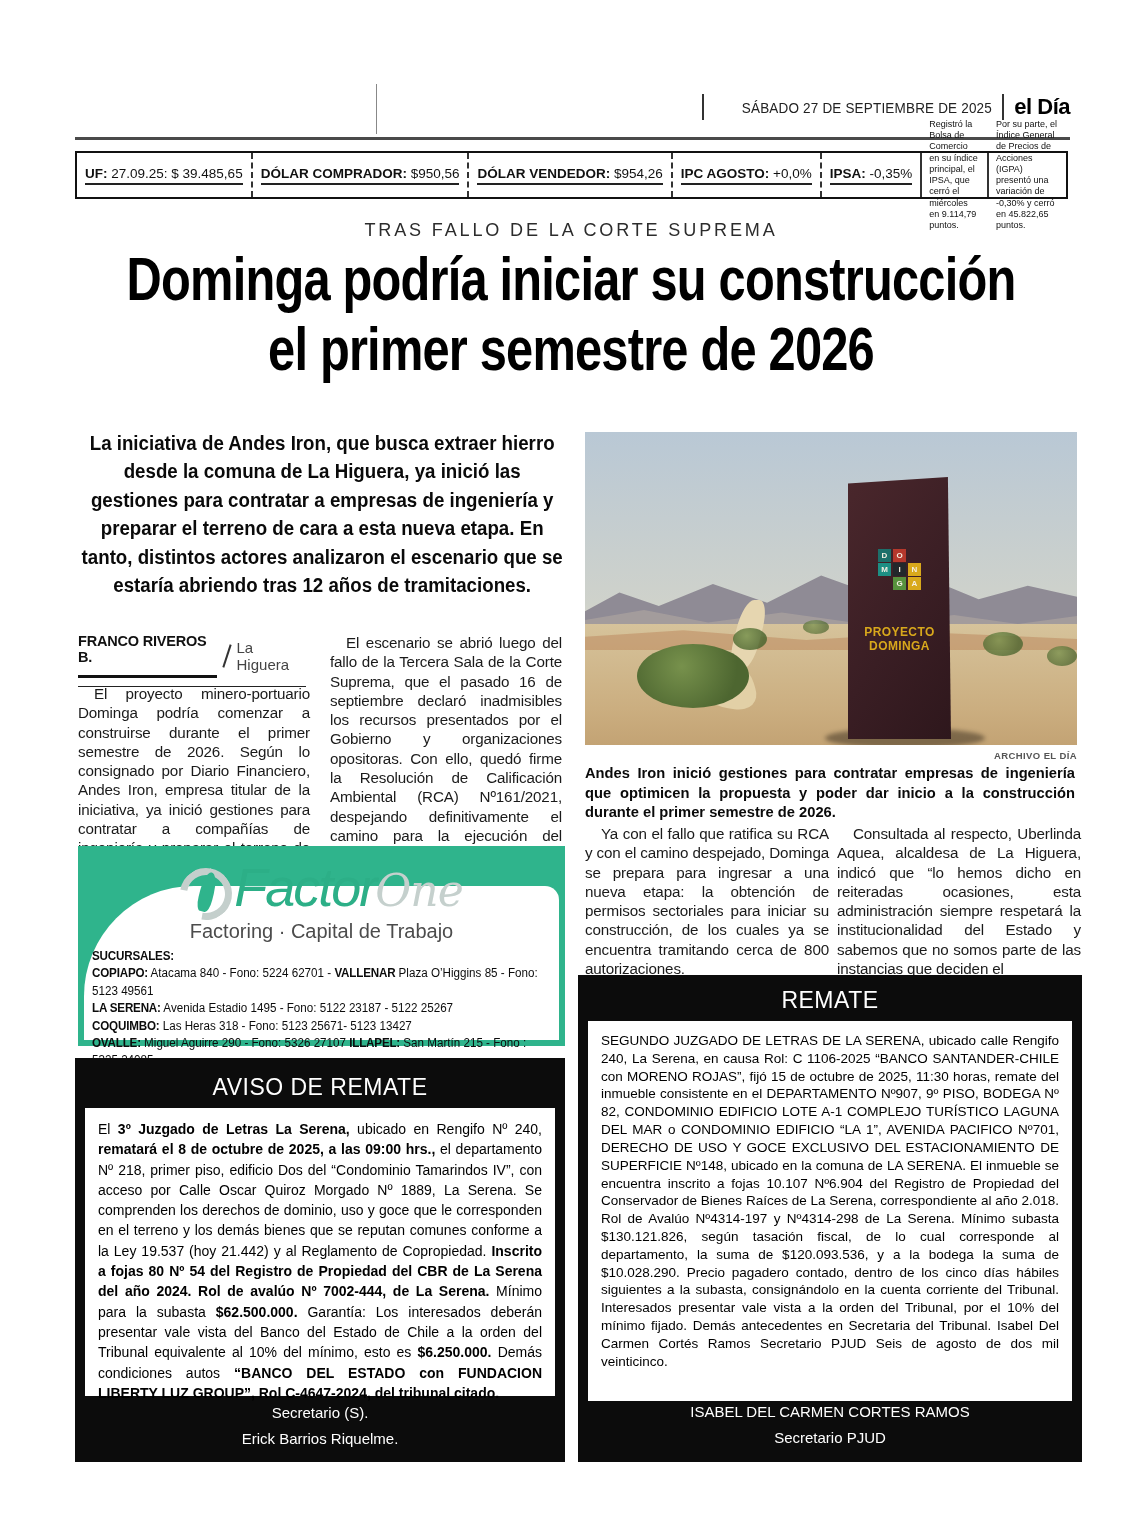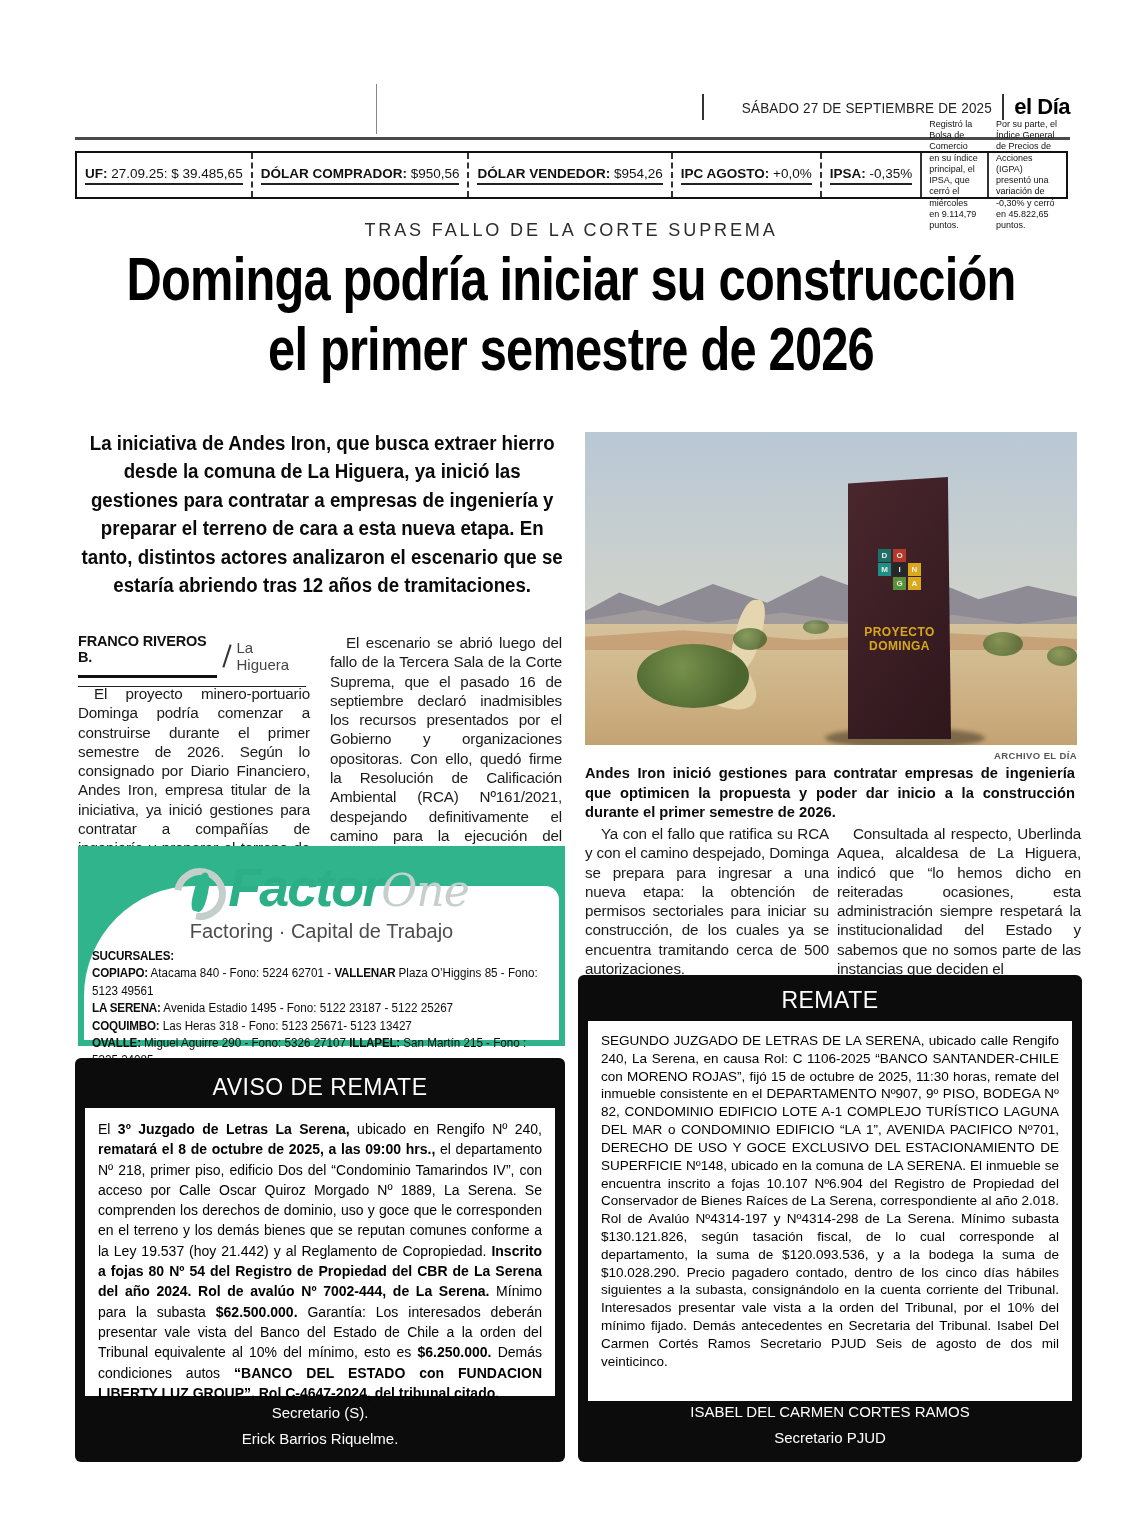--- a/index.html
+++ b/index.html
@@ -67,27 +67,27 @@
   .credit{position:absolute;left:585px;top:750px;width:492px;text-align:right;font-size:9.5px;font-weight:bold;color:#555;letter-spacing:.4px;}
   .caption{position:absolute;left:585px;top:763px;width:500px;font-size:15px;font-weight:bold;line-height:1.3;
            transform:scaleX(.98);transform-origin:0 0;color:#0a0a0a;text-align:justify;}
   
   .fad{position:absolute;left:78px;top:846px;width:487px;height:200px;background:#2fb48c;}
   .fad-white{position:absolute;left:6px;right:6px;top:40px;bottom:6px;background:#fff;border-radius:110px 14px 0 0;}
   .fad-logo{position:absolute;left:0;width:100%;top:10px;text-align:center;white-space:nowrap;}
   .swoosh{display:inline-block;vertical-align:-14px;position:relative;width:52px;height:52px;margin-right:2px;}
   .swoosh .ring{position:absolute;inset:0;border:7px solid #c4cfcc;border-left-color:transparent;border-radius:50%;transform:rotate(-35deg);}
   .swoosh .leaf{position:absolute;left:20px;top:4px;width:14px;height:40px;background:#2fb48c;border-radius:60% 60% 40% 40%;transform:rotate(14deg);}
-  .f-main{font-size:54px;font-weight:bold;font-style:italic;color:#2caf87;letter-spacing:-2px;}
+  .f-main{font-size:54px;font-weight:normal;font-style:italic;color:#2caf87;letter-spacing:-2px;}
   .f-sub{font-family:"DejaVu Serif",serif;font-style:italic;font-size:44px;color:#c5d0cd;letter-spacing:-1px;}
   .f-tag{position:absolute;left:0;width:100%;top:74px;text-align:center;font-size:20px;color:#4c4c4c;}
   .fad-lines{position:absolute;left:14px;top:102px;width:460px;font-size:12px;line-height:1.45;color:#0c0c0c;transform:scaleX(.97);transform-origin:0 0;}
   .fad-lines b{letter-spacing:-.2px;}
   
-  .legal{position:absolute;background:#0c0c0c;border-radius:6px;}
+  .legal{position:absolute;background:#0c0c0c;}
   #aviso{left:75px;top:1058px;width:490px;height:404px;}
   #remate{left:578px;top:975px;width:504px;height:487px;}
   .legal-title{position:absolute;left:0;width:100%;text-align:center;color:#fff;font-size:23px;letter-spacing:.5px;}
   #aviso .legal-title{top:16px;}
   #remate .legal-title{top:12px;}
   .legal-panel{position:absolute;left:10px;right:10px;background:#fff;color:#000;text-align:justify;}
   #aviso .legal-panel{top:50px;height:266px;padding:11px 13px;font-size:14px;line-height:1.45;}
   #remate .legal-panel{top:46px;height:358px;padding:11px 13px;font-size:13.5px;line-height:1.32;}
   .legal b{font-weight:bold;}
   .legal-sig{position:absolute;left:0;width:100%;text-align:center;color:#fff;font-size:15px;line-height:1.7;}
@@ -136,21 +136,21 @@
   <div class="lead">La iniciativa de Andes Iron, que busca extraer hierro desde la comuna de La Higuera, ya inició las gestiones para contratar a empresas de ingeniería y preparar el terreno de cara a esta nueva etapa. En tanto, distintos actores analizaron el escenario que se estaría abriendo tras 12 años de tramitaciones.</div>
 
   <div class="byline">
     <span class="by-name">FRANCO RIVEROS B.</span>
     <span class="by-slash"></span>
     <span class="by-loc">La Higuera</span>
   </div>
 
   <div id="col1" class="bodycol indent">El proyecto minero-portuario Dominga podría comenzar a construirse durante el primer semestre de 2026. Según lo consignado por Diario Financiero, Andes Iron, empresa titular de la iniciativa, ya inició gestiones para contratar a compañías de ingeniería y preparar el terreno de cara a esta nueva etapa.</div>
   <div id="col2" class="bodycol indent">El escenario se abrió luego del fallo de la Tercera Sala de la Corte Suprema, que el pasado 16 de septiembre declaró inadmisibles los recursos presentados por el Gobierno y organizaciones opositoras. Con ello, quedó firme la Resolución de Calificación Ambiental (RCA) Nº161/2021, despejando definitivamente el camino para la ejecución del proyecto en la comuna de La Higuera.</div>
-  <div id="col3" class="bodycol indent">Ya con el fallo que ratifica su RCA y con el camino despejado, Dominga se prepara para ingresar a una nueva etapa: la obtención de permisos sectoriales para iniciar su construcción, de los cuales ya se encuentra tramitando cerca de 500 autorizaciones.</div>
+  <div id="col3" class="bodycol indent">Ya con el fallo que ratifica su RCA y con el camino despejado, Dominga se prepara para ingresar a una nueva etapa: la obtención de permisos sectoriales para iniciar su construcción, de los cuales ya se encuentra tramitando cerca de 800 autorizaciones.</div>
   <div id="col4" class="bodycol indent">Consultada al respecto, Uberlinda Aquea, alcaldesa de La Higuera, indicó que “lo hemos dicho en reiteradas ocasiones, esta administración siempre respetará la institucionalidad del Estado y sabemos que no somos parte de las instancias que deciden el</div>
 
   <div class="photo">
     <div class="mtn1"></div>
     <div class="mtn2"></div>
     <div class="ground"></div>
     <div class="redband"></div>
     <div class="road"></div>
     <div class="road2"></div>
     <div class="bush" style="left:52px;top:212px;width:112px;height:64px;"></div>

